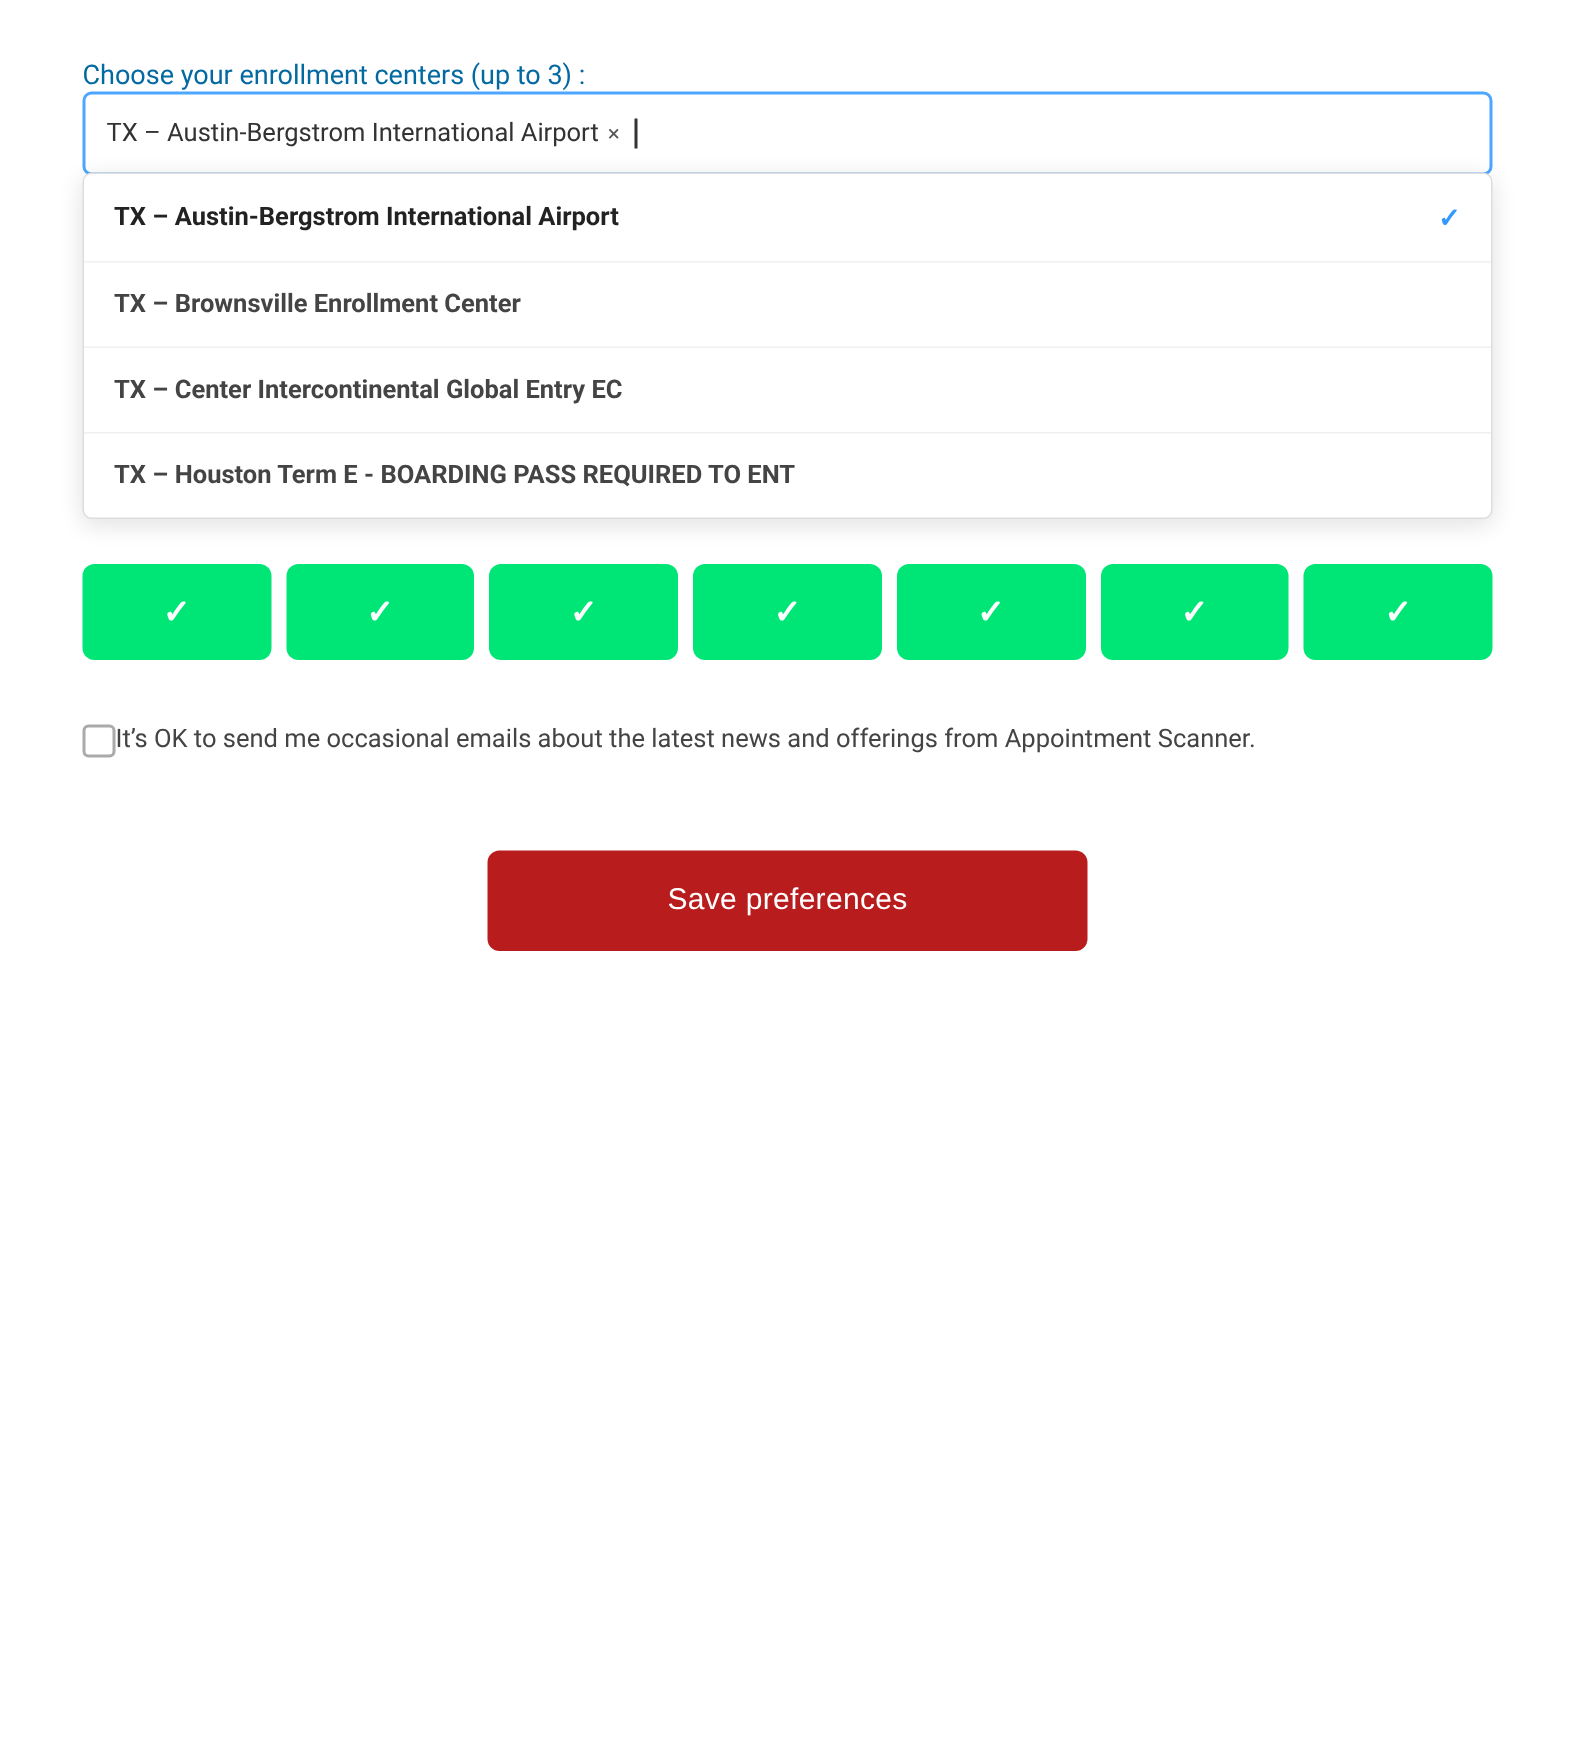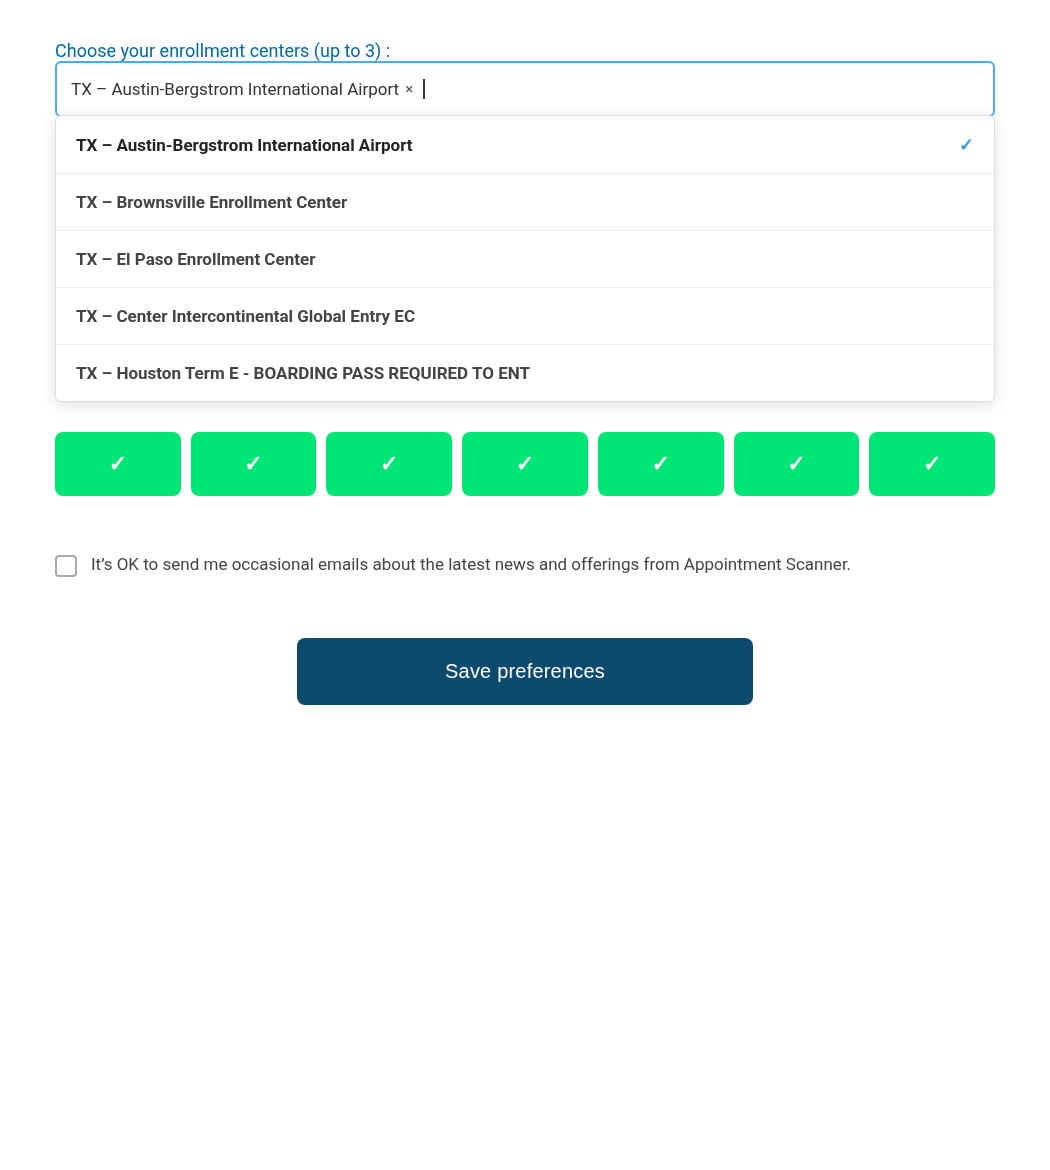--- a/index.html
+++ b/index.html
@@ -125,23 +125,22 @@
     }
 
     .green-btn .checkmark {
       color: #fff;
       font-size: 22px;
       font-weight: bold;
     }
 
     .checkbox-row {
       display: flex;
-      align-items: center;
-      gap: 14px;
-      margin-top: 56px;
+      align-items: flex-start;
+      margin-top: 41px;
     }
 
     .checkbox-box {
       width: 22px;
       height: 22px;
       border: 2px solid #aaa;
       border-radius: 4px;
       background: #fff;
       flex-shrink: 0;
       margin-top: 2px;
@@ -154,26 +153,26 @@
       line-height: 1.5;
     }
 
     .save-btn-container {
       display: flex;
       justify-content: center;
       margin-top: 60px;
     }
 
     .save-btn {
-      background: #0c4a6e;
+      background: #b91c1c;
       color: #fff;
       border: none;
       border-radius: 8px;
       padding: 22px 0;
-      width: 456px;
+      width: 400px;
       font-size: 20px;
       font-weight: 500;
       cursor: pointer;
       letter-spacing: 0.2px;
     }
   </style>
 </head>
 <body>
 
 <p class="label">Choose your enrollment centers (up to 3) :</p>
@@ -189,23 +188,20 @@
 
   <div class="dropdown">
   <div class="dropdown-item selected">
         <span>TX – Austin-Bergstrom International Airport</span>
         <span class="check-icon">✓</span>
       </div>
       <div class="dropdown-item">
         <span>TX – Brownsville Enrollment Center</span>
       </div>
       <div class="dropdown-item">
-        <span>TX – El Paso Enrollment Center</span>
-      </div>
-      <div class="dropdown-item">
         <span>TX – Center Intercontinental Global Entry EC</span>
       </div>
       <div class="dropdown-item">
         <span>TX – Houston Term E - BOARDING PASS REQUIRED TO ENT</span>
       </div>
     </div>
 </div>
 
 <div class="green-buttons-row">
 <button class="green-btn">

